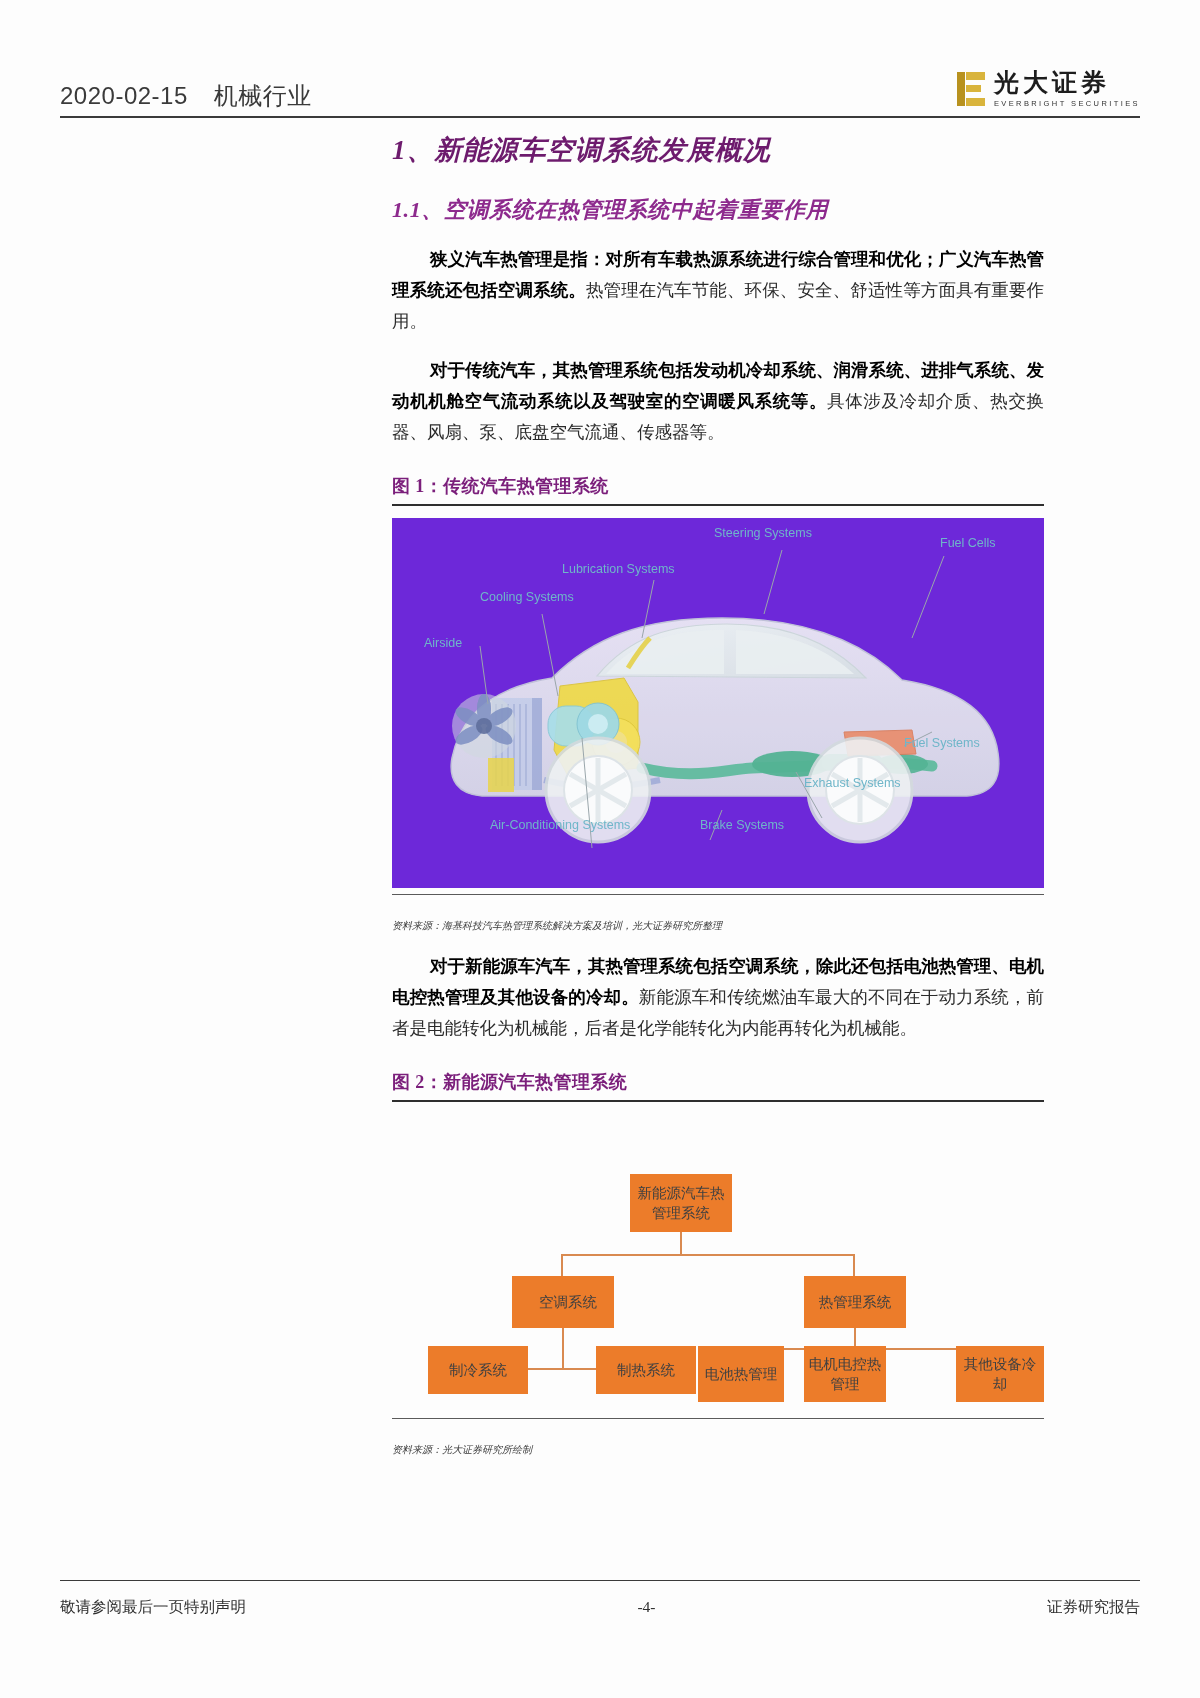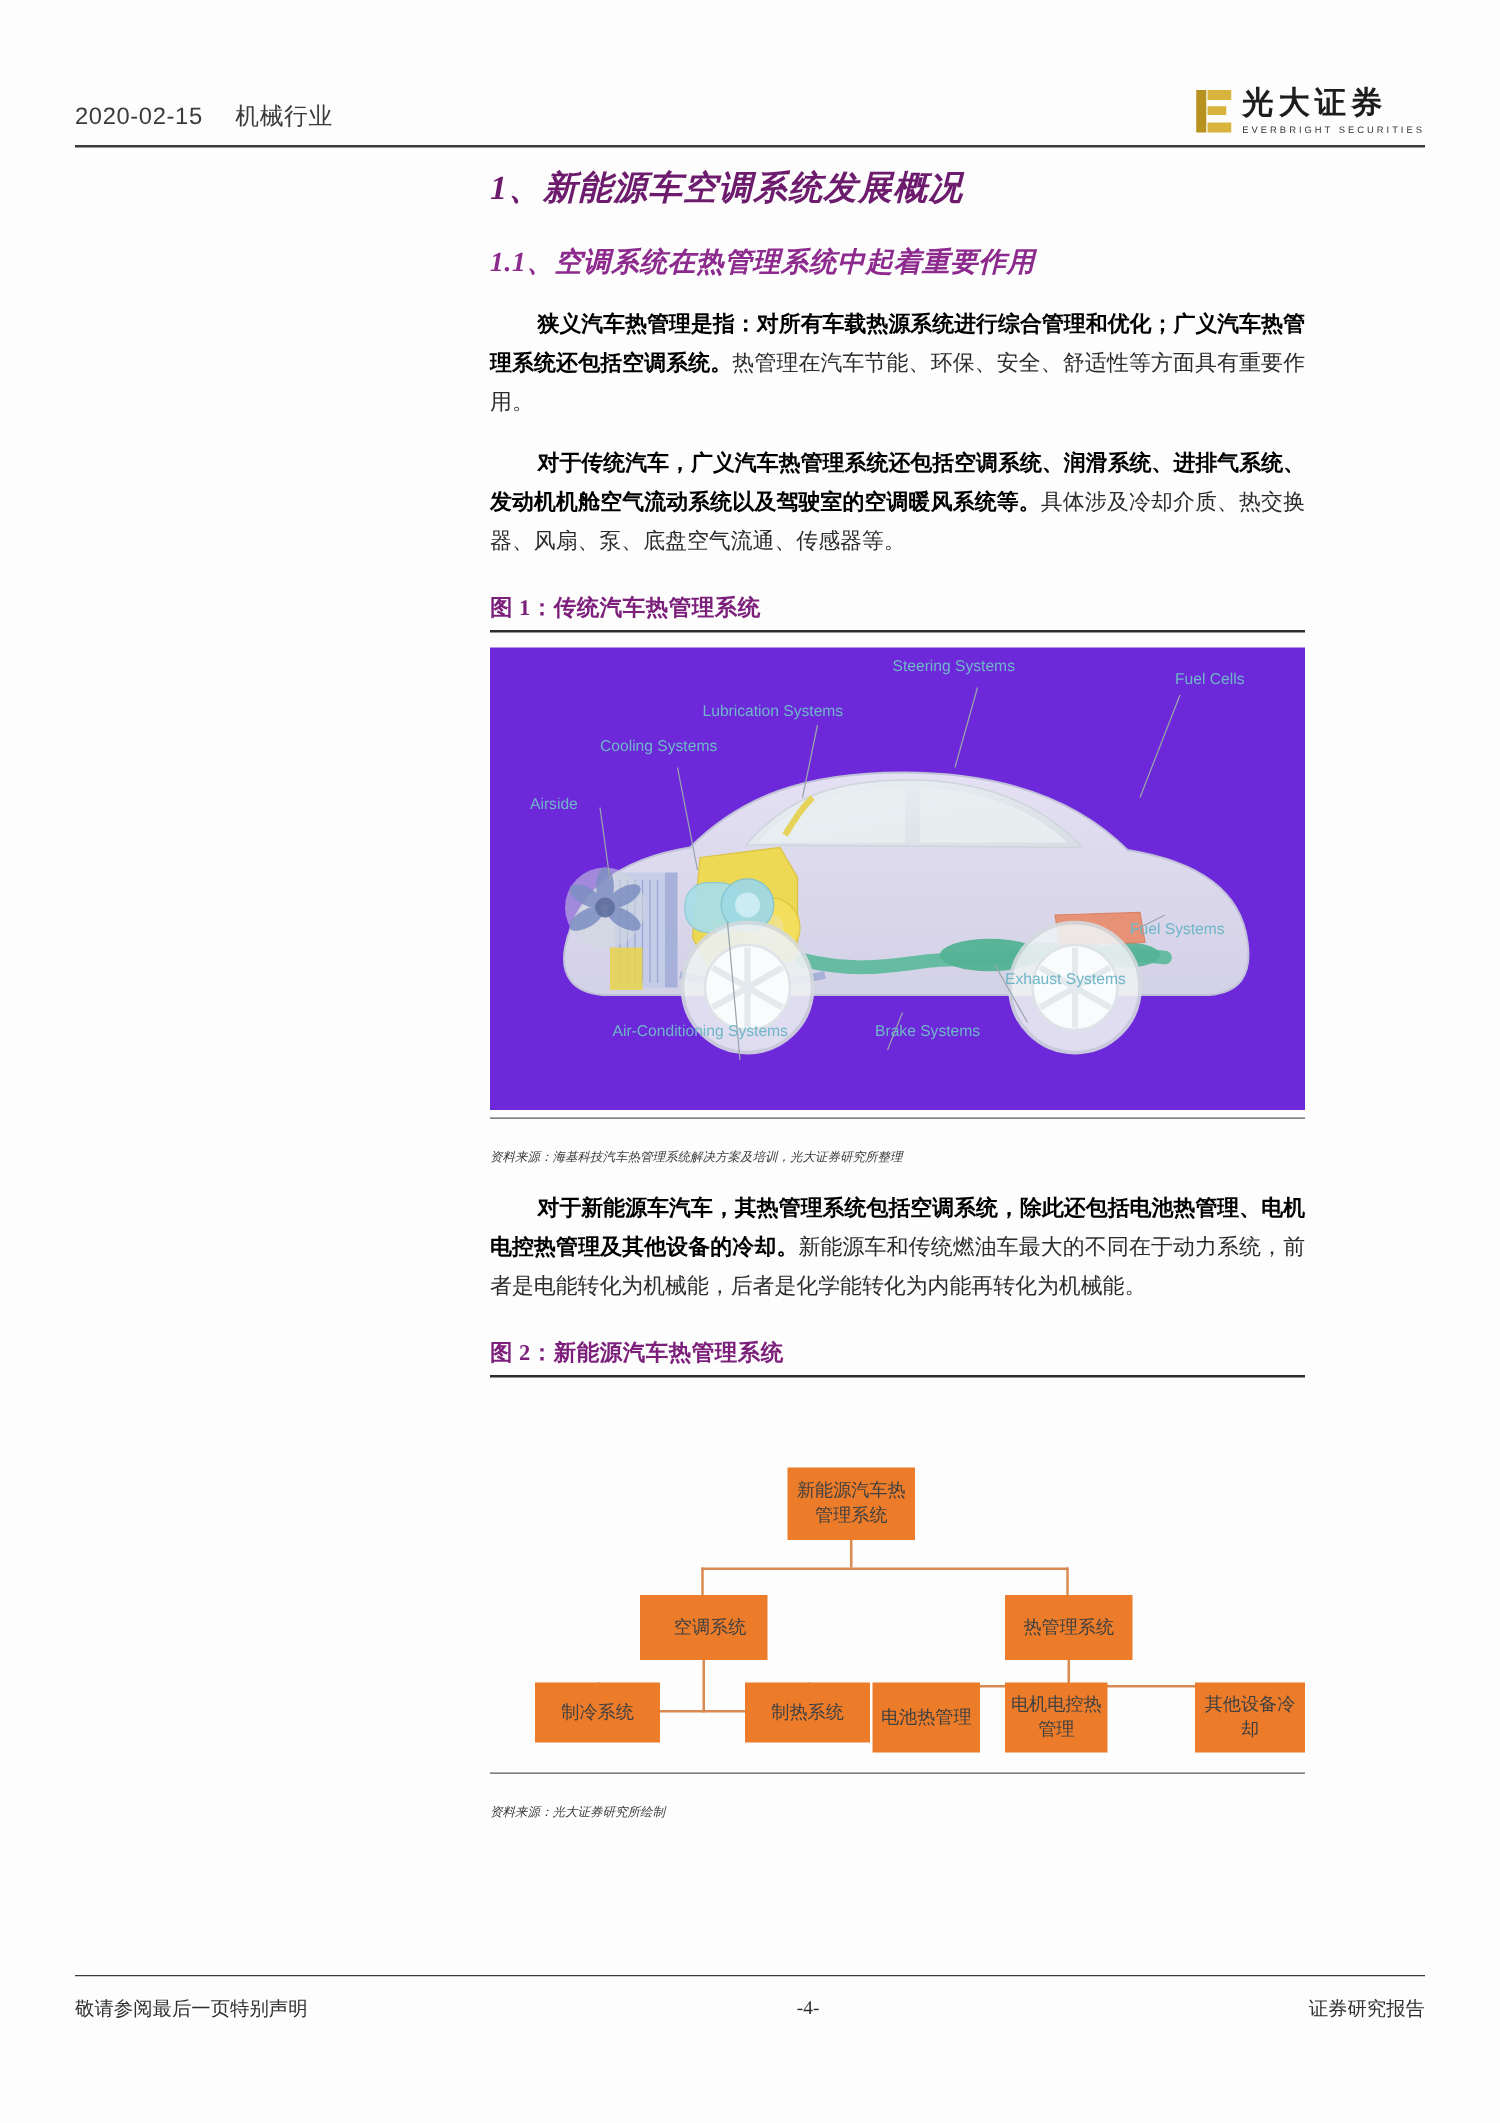--- a/index.html
+++ b/index.html
@@ -15,21 +15,21 @@
     background:#fdfdfd;
   }
 
   
   .header{
     position:absolute;left:60px;top:72px;width:1080px;height:46px;
   }
   .header-left{
     position:absolute;left:0;top:8px;
     font-family:"Liberation Sans", sans-serif;
-    font-size:19px;color:#3a3a3a;letter-spacing:0.5px;
+    font-size:24px;color:#3a3a3a;letter-spacing:0.5px;
     white-space:nowrap;
   }
   .header-date{margin-right:26px;}
   .header-rule{
     position:absolute;left:0;top:44px;width:1080px;height:1.5px;
     background:#3b3b3b;
   }
   .logo{
     position:absolute;right:0;top:-8px;height:50px;
     display:flex;align-items:center;gap:9px;
@@ -168,21 +168,21 @@
   <div class="content">
 
     <h1 class="sec">1、新能源车空调系统发展概况</h1>
     <h2 class="sub">1.1、空调系统在热管理系统中起着重要作用</h2>
 
     <p class="body">
       <b>狭义汽车热管理是指：对所有车载热源系统进行综合管理和优化；广义汽车热管理系统还包括空调系统。</b><span>热管理在汽车节能、环保、安全、舒适性等方面具有重要作用。</span>
     </p>
 
     <p class="body">
-      <b>对于传统汽车，广义汽车热管理系统还包括空调系统、润滑系统、进排气系统、发动机机舱空气流动系统以及驾驶室的空调暖风系统等。</b><span>具体涉及冷却介质、热交换器、风扇、泵、底盘空气流通、传感器等。</span>
+      <b>对于传统汽车，其热管理系统包括发动机冷却系统、润滑系统、进排气系统、发动机机舱空气流动系统以及驾驶室的空调暖风系统等。</b><span>具体涉及冷却介质、热交换器、风扇、泵、底盘空气流通、传感器等。</span>
     </p>
 
     <div class="fig-title">图 1：传统汽车热管理系统</div>
     <div class="fig-rule"></div>
 
     <div class="car-wrap">
       <svg width="652" height="370" viewBox="0 0 652 370">
         <defs>
           <linearGradient id="bodyg" x1="0" y1="0" x2="0" y2="1">
             <stop offset="0%" stop-color="#f2f4f6"></stop>

